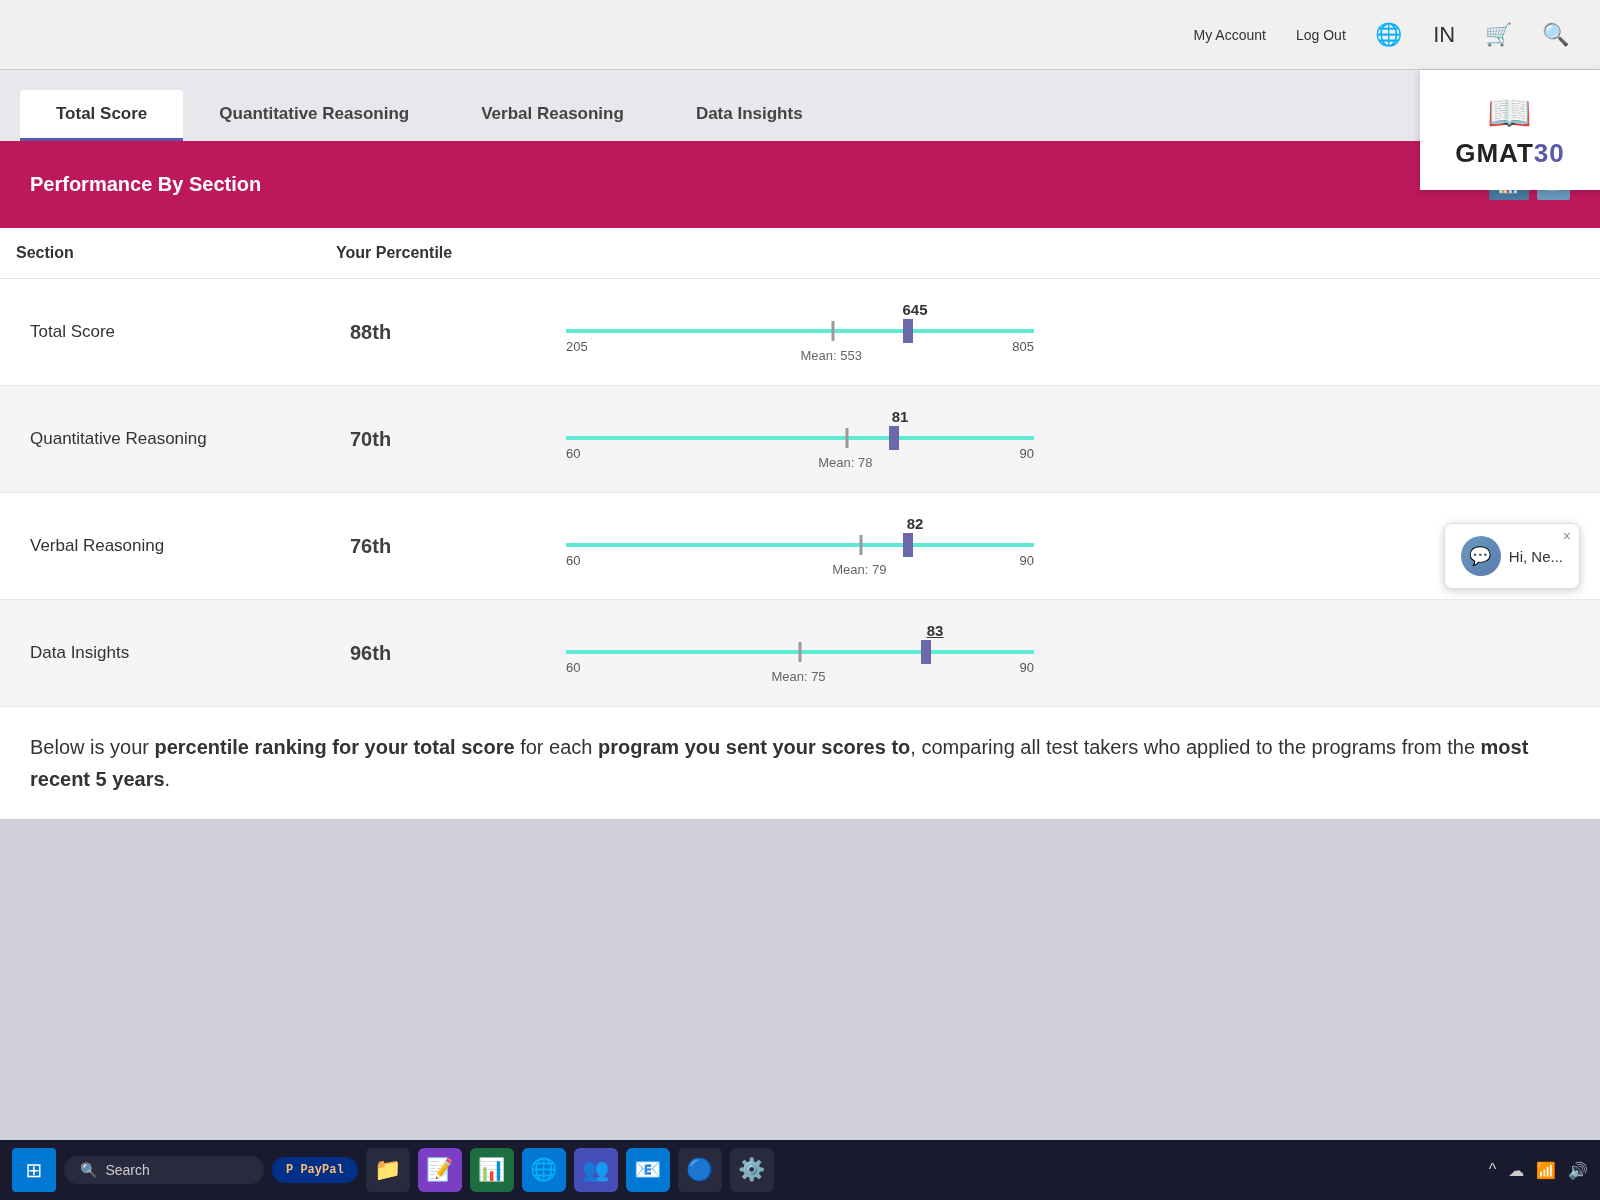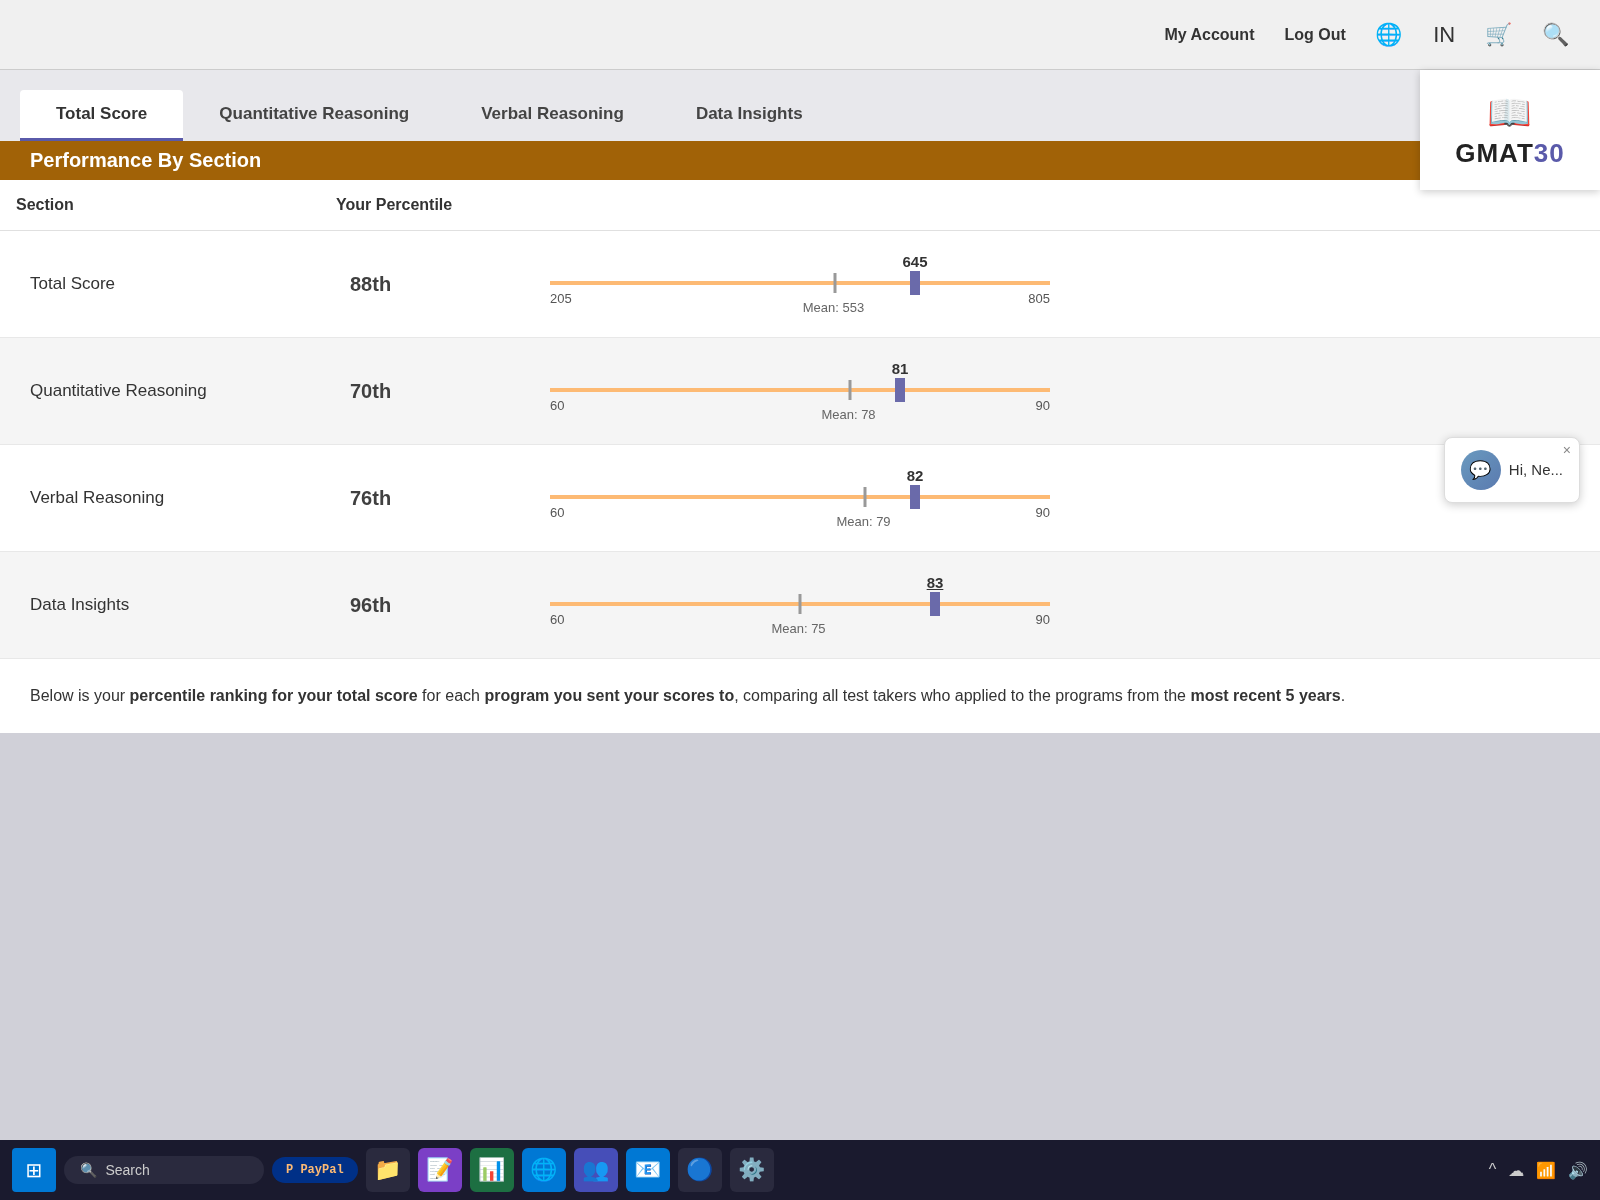--- a/index.html
+++ b/index.html
@@ -19,22 +19,22 @@
       justify-content: flex-end;
       align-items: center;
       padding: 10px 30px;
       gap: 30px;
       border-bottom: 1px solid #ccc;
       height: 70px;
     }
     .top-nav a {
       text-decoration: none;
       color: #333;
-      font-size: 16px;
-      font-weight: 700;
+      font-size: 14px;
+      font-weight: 400;
       cursor: pointer;
     }
     .top-nav-icon {
       font-size: 22px;
       color: #333;
       cursor: pointer;
     }
 
     
     .main-container {
@@ -96,23 +96,23 @@
     }
     .tab.active {
       background: white;
       color: #333;
       border-bottom: 3px solid #5a5aaa;
       border-radius: 4px 4px 0 0;
     }
 
     
     .section-header {
-      background: #a16207;
+      background: #be185d;
       color: white;
-      padding: 4px 30px;
+      padding: 28px 30px;
       font-size: 20px;
       font-weight: 700;
       display: flex;
       align-items: center;
       justify-content: space-between;
       margin-top: 0;
     }
     .section-header-actions {
       display: flex;
       gap: 8px;
@@ -183,22 +183,22 @@
       position: absolute;
       top: 4px;
       font-size: 15px;
       font-weight: 700;
       color: #333;
       transform: translateX(-50%);
     }
     .bar-track {
       position: relative;
       height: 4px;
-      background: #fdba74;
-      margin: 4px 0;
+      background: #5eead4;
+      margin: 4px 16px;
     }
     .bar-min-label {
       position: absolute;
       left: 0;
       top: 10px;
       font-size: 13px;
       color: #555;
     }
     .bar-max-label {
       position: absolute;
@@ -237,21 +237,21 @@
       background: #5a6268;
       color: white;
       padding: 16px 30px;
       font-size: 20px;
       font-weight: 700;
       margin-top: 12px;
     }
     .overall-description {
       background: white;
       padding: 24px 30px;
-      font-size: 16px;
+      font-size: 20px;
       color: #333;
       line-height: 1.6;
     }
     .overall-description strong {
       font-weight: 700;
     }
 
     
     .chat-popup {
       position: absolute;

